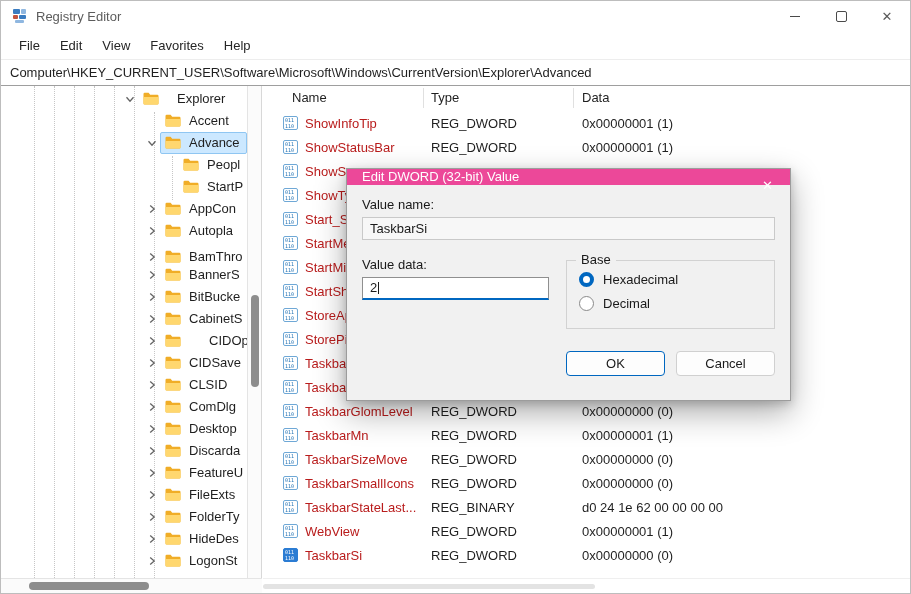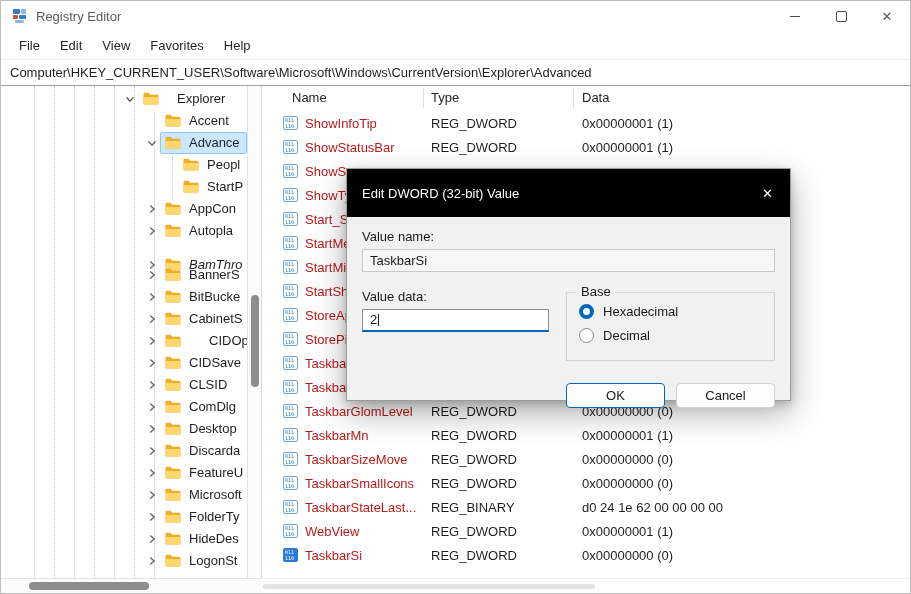--- a/index.html
+++ b/index.html
@@ -59,21 +59,21 @@
   
   .hscroll-left { position:absolute; left:0; bottom:0; width:261px; height:15px; background:#fbfbfb; border-top:1px solid #e4e4e4; box-sizing:border-box; }
   .hthumb { position:absolute; left:28px; top:3px; width:120px; height:8px; background:#8d8d8d; border-radius:4px; }
   .hscroll-right { position:absolute; left:262px; right:0; bottom:0; height:15px; background:#fff; border-top:1px solid #efefef; box-sizing:border-box; }
   .hthumb2 { position:absolute; left:0; top:5px; width:332px; height:5px; background:#e3e3e3; border-radius:3px; }
 
   
   .dialog { position:absolute; left:345px; top:167px; width:445px; height:233px; background:#f1f1f1;
     border:1px solid #9c9c9c; box-sizing:border-box; z-index:10;
     box-shadow:0 12px 30px rgba(0,0,0,.32), 0 3px 9px rgba(0,0,0,.18); font-size:13px; color:#1a1a1a; }
-  .dlg-title { height:48px; background:#000000; color:#fff; display:flex; align-items:center; padding-left:15px; }
+  .dlg-title { height:16px; background:#ec4899; color:#fff; display:flex; padding-left:15px; }
   .dlg-title-text { font-size:13px; }
   .dlg-close { margin-left:auto; width:45px; height:32px; display:flex; align-items:center; justify-content:center; font-size:13px; color:#fff; }
   .dlg-body { position:relative; height:199px; padding:12px 15px; box-sizing:border-box; }
   .dlg-label { display:block; }
   .name-field { margin-top:5px; height:21px; line-height:21px; background:#f7f7f7; border:1px solid #c9c9c9; padding-left:7px; }
   .row2 { display:flex; margin-top:17px; }
   .col-left { width:188px; box-sizing:border-box; }
   .data-field { margin-top:5px; height:20px; line-height:20px; background:#fff; border:1px solid #8f8f8f;
     border-bottom:2px solid #0067c0; padding-left:7px; box-sizing:content-box; }
   .caret { display:inline-block; width:1px; height:12px; background:#1a1a1a; vertical-align:-2px; margin-left:1px; }
@@ -195,21 +195,21 @@
         <div class="tree-row" style="top: 134px;">
           <span class="chev" style="left: 146px;"><svg width="10" height="10" viewBox="0 0 10 10">
               <path d="M3.2 1.5 L7.2 5 L3.2 8.5" fill="none" stroke="#636363" stroke-width="1.3"></path>
             </svg></span>
           <span class="folder" style="left: 164px;"><svg width="16" height="13" viewBox="0 0 16 13">
               <path d="M0.5 2 a1.2 1.2 0 0 1 1.2-1.2 h3.9 l1.6 1.9 h7.1 a1.2 1.2 0 0 1 1.2 1.2 v7.4 a1.2 1.2 0 0 1 -1.2 1.2 h-12.6 a1.2 1.2 0 0 1 -1.2 -1.2 z" fill="#f0ad27"></path>
               <path d="M0.5 4.9 h15 v6.4 a1.2 1.2 0 0 1 -1.2 1.2 h-12.6 a1.2 1.2 0 0 1 -1.2 -1.2 z" fill="#ffd76e"></path>
             </svg></span>
           <span class="tlabel" style="left: 188px;">Autopla</span>
         </div>
-        <div class="tree-row" style="top: 168px; font-style: italic;">
+        <div class="tree-row" style="top: 160px;">
           <span class="chev" style="left: 146px;"><svg width="10" height="10" viewBox="0 0 10 10">
               <path d="M3.2 1.5 L7.2 5 L3.2 8.5" fill="none" stroke="#636363" stroke-width="1.3"></path>
             </svg></span>
           <span class="folder" style="left: 164px;"><svg width="16" height="13" viewBox="0 0 16 13">
               <path d="M0.5 2 a1.2 1.2 0 0 1 1.2-1.2 h3.9 l1.6 1.9 h7.1 a1.2 1.2 0 0 1 1.2 1.2 v7.4 a1.2 1.2 0 0 1 -1.2 1.2 h-12.6 a1.2 1.2 0 0 1 -1.2 -1.2 z" fill="#f0ad27"></path>
               <path d="M0.5 4.9 h15 v6.4 a1.2 1.2 0 0 1 -1.2 1.2 h-12.6 a1.2 1.2 0 0 1 -1.2 -1.2 z" fill="#ffd76e"></path>
             </svg></span>
           <span class="tlabel" style="left: 188px;">BamThro</span>
         </div>
         <div class="tree-row" style="top: 178px;">
@@ -313,21 +313,21 @@
           <span class="tlabel" style="left: 188px;">FeatureU</span>
         </div>
         <div class="tree-row" style="top: 398px;">
           <span class="chev" style="left: 146px;"><svg width="10" height="10" viewBox="0 0 10 10">
               <path d="M3.2 1.5 L7.2 5 L3.2 8.5" fill="none" stroke="#636363" stroke-width="1.3"></path>
             </svg></span>
           <span class="folder" style="left: 164px;"><svg width="16" height="13" viewBox="0 0 16 13">
               <path d="M0.5 2 a1.2 1.2 0 0 1 1.2-1.2 h3.9 l1.6 1.9 h7.1 a1.2 1.2 0 0 1 1.2 1.2 v7.4 a1.2 1.2 0 0 1 -1.2 1.2 h-12.6 a1.2 1.2 0 0 1 -1.2 -1.2 z" fill="#f0ad27"></path>
               <path d="M0.5 4.9 h15 v6.4 a1.2 1.2 0 0 1 -1.2 1.2 h-12.6 a1.2 1.2 0 0 1 -1.2 -1.2 z" fill="#ffd76e"></path>
             </svg></span>
-          <span class="tlabel" style="left: 188px;">Microsoft</span>
+          <span class="tlabel" style="left: 188px;">FileExts</span>
         </div>
         <div class="tree-row" style="top: 420px;">
           <span class="chev" style="left: 146px;"><svg width="10" height="10" viewBox="0 0 10 10">
               <path d="M3.2 1.5 L7.2 5 L3.2 8.5" fill="none" stroke="#636363" stroke-width="1.3"></path>
             </svg></span>
           <span class="folder" style="left: 164px;"><svg width="16" height="13" viewBox="0 0 16 13">
               <path d="M0.5 2 a1.2 1.2 0 0 1 1.2-1.2 h3.9 l1.6 1.9 h7.1 a1.2 1.2 0 0 1 1.2 1.2 v7.4 a1.2 1.2 0 0 1 -1.2 1.2 h-12.6 a1.2 1.2 0 0 1 -1.2 -1.2 z" fill="#f0ad27"></path>
               <path d="M0.5 4.9 h15 v6.4 a1.2 1.2 0 0 1 -1.2 1.2 h-12.6 a1.2 1.2 0 0 1 -1.2 -1.2 z" fill="#ffd76e"></path>
             </svg></span>
           <span class="tlabel" style="left: 188px;">FolderTy</span>

